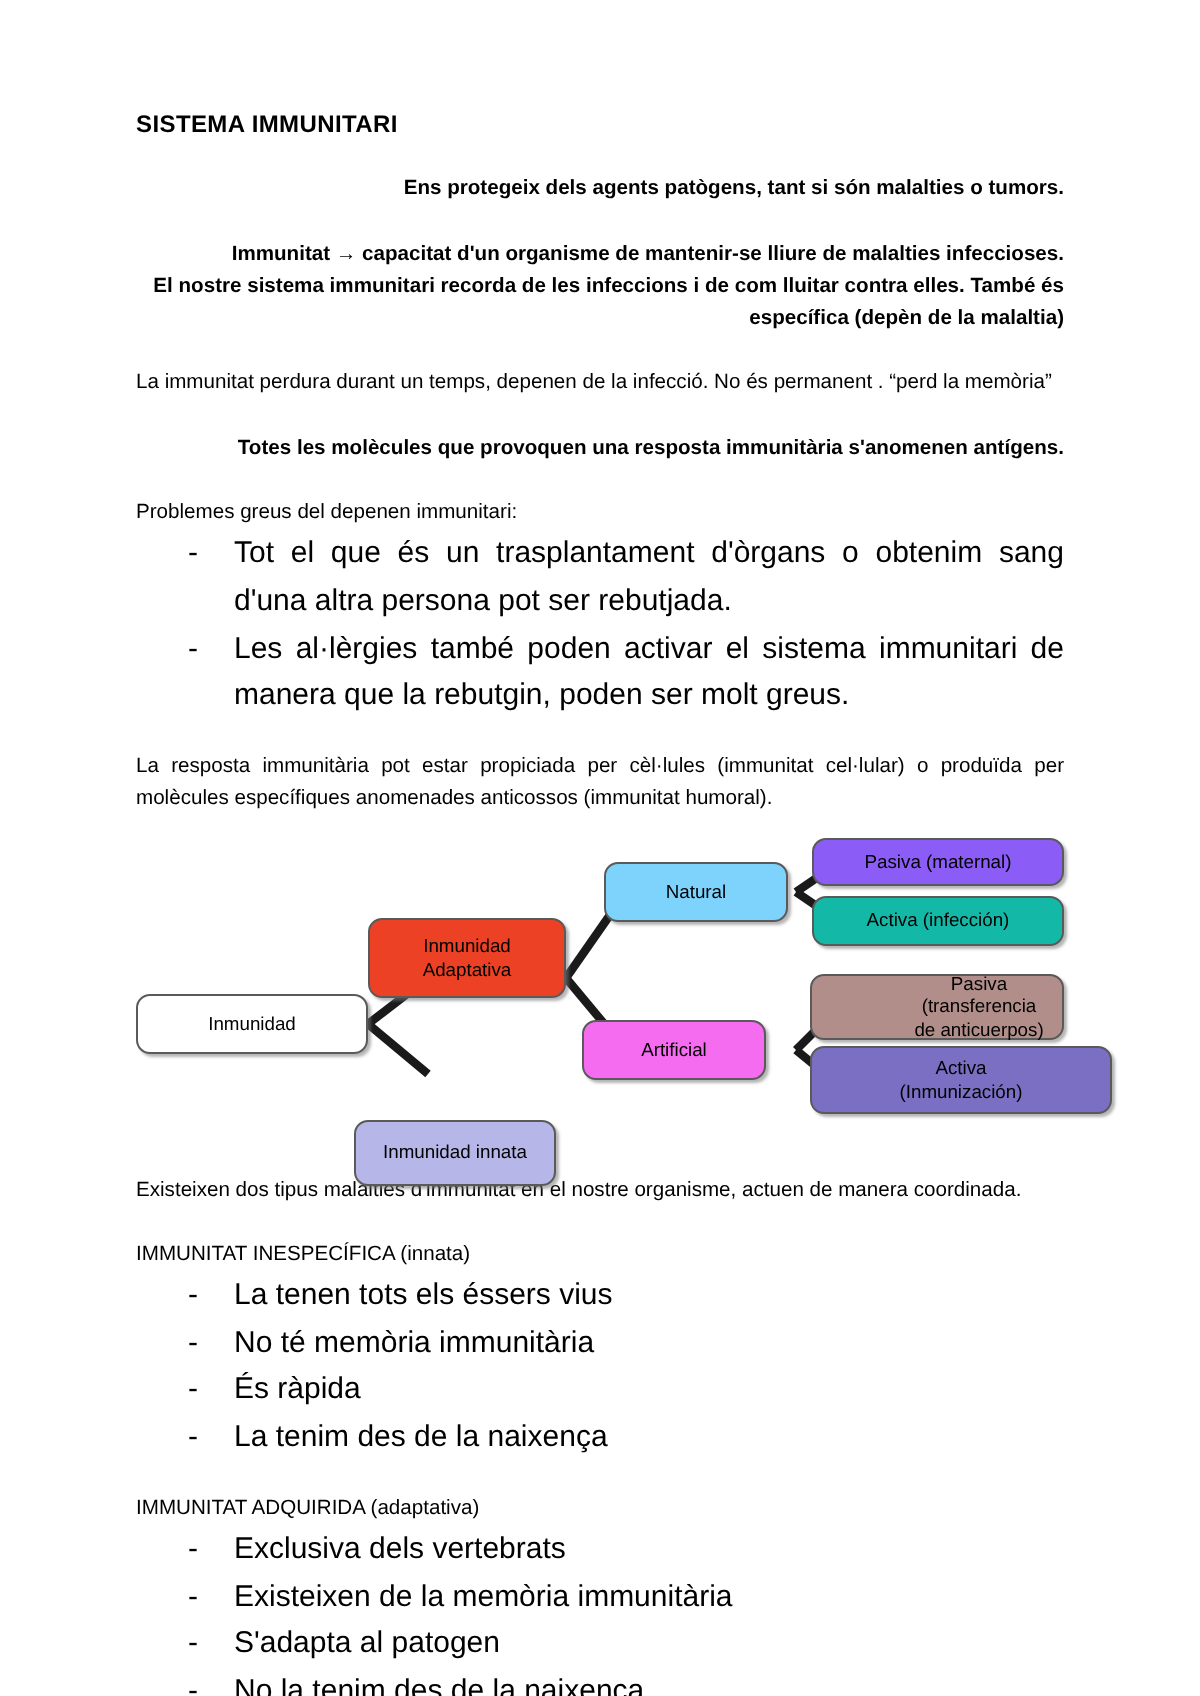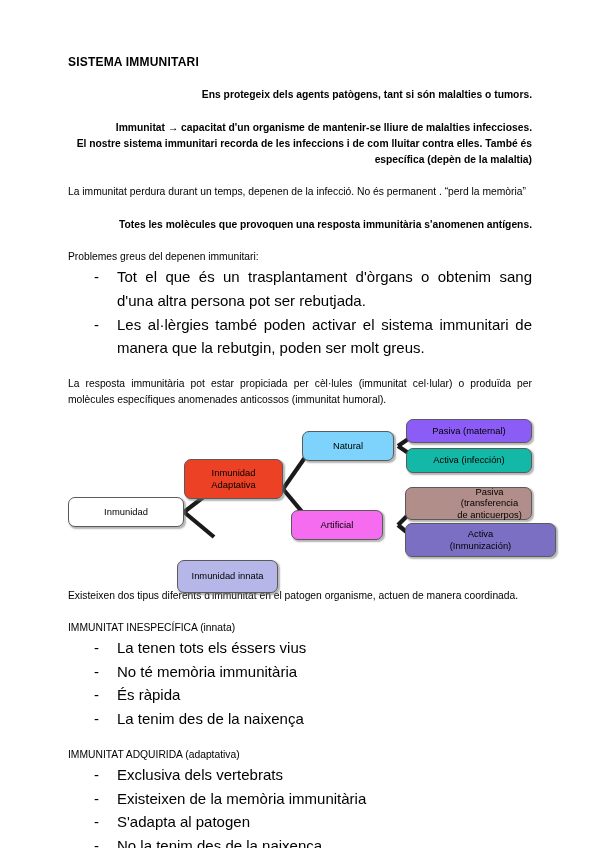--- a/index.html
+++ b/index.html
@@ -187,21 +187,21 @@
       </div>
 
       <div class="node two-line" style="left:337px; top:106px; width:151px; height:34px; background:#7a6fc2; white-space:pre-line;">
         <span>Activa
 (Inmunización)</span>
       </div>
     </div>
 
     <div class="spacer-sm"></div>
 
-    <p class="para">Existeixen dos tipus diferents d'immunitat en el patogen organisme, actuen de manera coordinada.</p>
+    <p class="para">Existeixen dos tipus malalties d'immunitat en el nostre organisme, actuen de manera coordinada.</p>
 
     <div class="spacer-md"></div>
 
     <p class="section-head">IMMUNITAT INESPECÍFICA (innata)</p>
     <ul class="dashlist">
       <li>La tenen tots els éssers vius</li>
       <li>No té memòria immunitària</li>
       <li>És ràpida</li>
       <li>La tenim des de la naixença</li>
     </ul>

